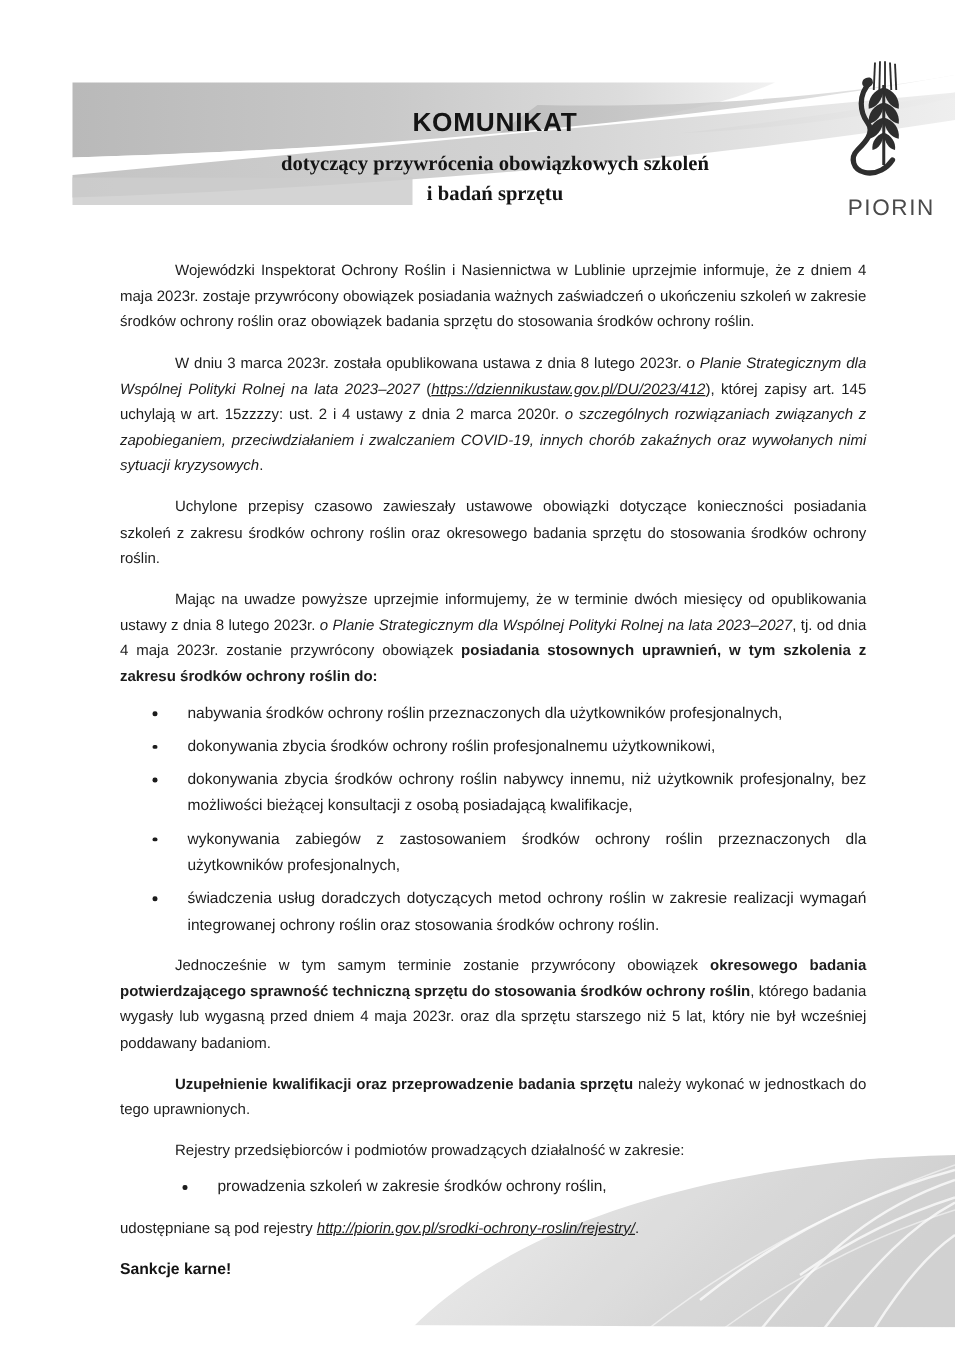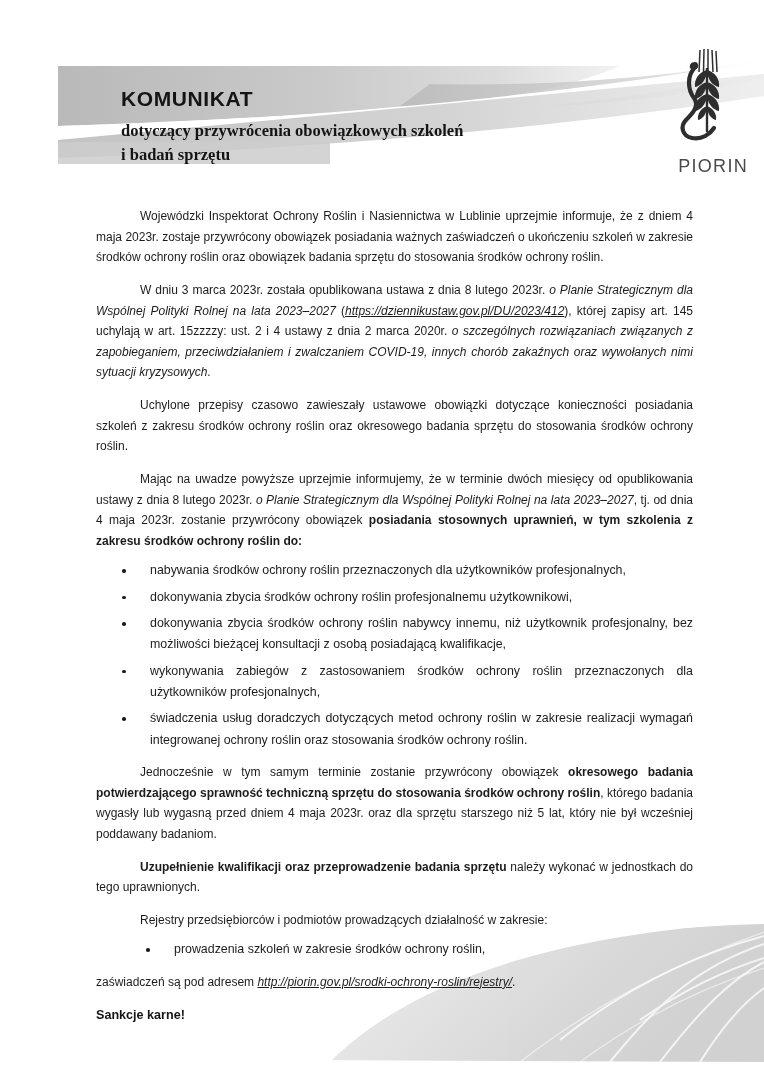--- a/index.html
+++ b/index.html
@@ -29,23 +29,24 @@
   
   .header {
     position: absolute;
     left: 0;
     top: 0;
     width: 764px;
     height: 200px;
   }
   .title-block {
     position: absolute;
-    left: 121px;
+    left: 136px;
     top: 86px;
     width: 520px;
+    text-align: center;
     z-index: 4;
   }
   .title-main {
     font-size: 21px;
     font-weight: bold;
     letter-spacing: 0.6px;
     color: #141414;
     line-height: 1.25;
     margin: 0 0 7px 0;
   }
@@ -271,18 +272,18 @@
     <p class="para"><span>Jednocześnie w tym samym terminie zostanie przywrócony obowiązek </span><span class="bd">okresowego badania potwierdzającego sprawność techniczną sprzętu do stosowania środków ochrony roślin</span><span>, którego badania wygasły lub wygasną przed dniem 4 maja 2023r. oraz dla sprzętu starszego niż 5 lat, który nie był wcześniej poddawany badaniom.</span></p>
 
     <p class="para"><span class="bd">Uzupełnienie kwalifikacji oraz przeprowadzenie badania sprzętu</span><span> należy wykonać w jednostkach do tego uprawnionych.</span></p>
 
     <p class="para tight">Rejestry przedsiębiorców i podmiotów prowadzących działalność w zakresie:</p>
 
     <ul class="bullets deep">
       <li>prowadzenia szkoleń w zakresie środków ochrony roślin,</li>
     </ul>
 
-    <p class="para noindent"><span>zaświadczeń są pod adresem </span><a class="lnk" href="#">http://piorin.gov.pl/srodki-ochrony-roslin/rejestry/</a><span>.</span></p>
+    <p class="para noindent"><span>udostępniane są pod rejestry </span><a class="lnk" href="#">http://piorin.gov.pl/srodki-ochrony-roslin/rejestry/</a><span>.</span></p>
 
     <h3 class="section-head">Sankcje karne!</h3>
 
   </div>
 </div>
 
 </body></html>

